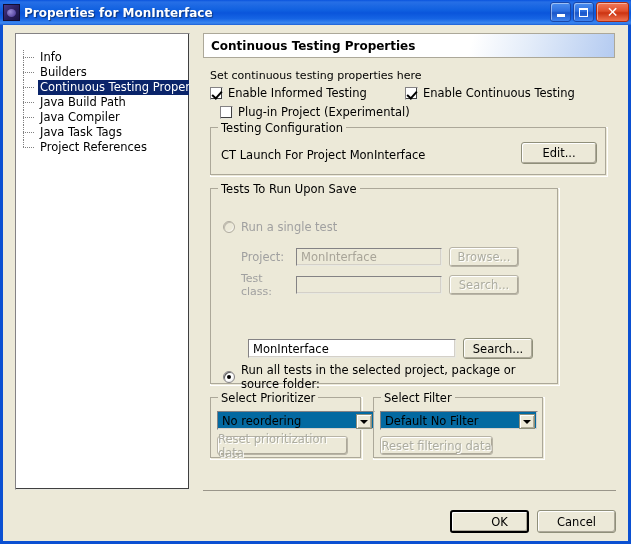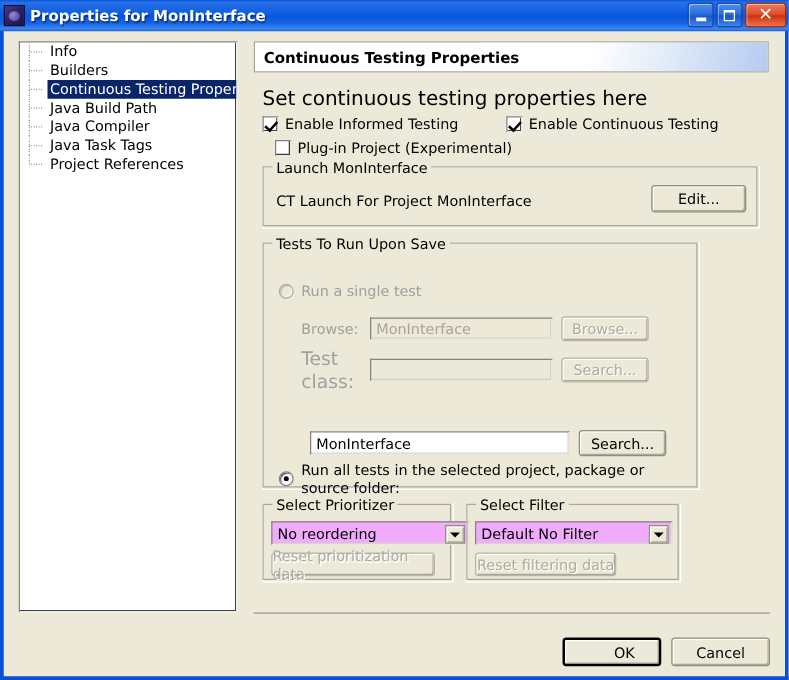--- a/index.html
+++ b/index.html
@@ -66,21 +66,21 @@
 
   
   #tree-panel {
     position: absolute; left: 12px; top: 33px;
     width: 175px; height: 457px;
     background: #ffffff;
     border-top: 1px solid #848284; border-left: 1px solid #848284;
     border-right: 1px solid #e8e8e0; border-bottom: 1px solid #e8e8e0;
     box-shadow: -1px -1px 0 #404040 inset;
     overflow: hidden;
-    padding-top: 0;
+    padding-top: 16px;
   }
   .tree-item {
     position: relative;
     height: 15px; line-height: 15px;
     font-size: 11.5px; color: #000;
     padding-left: 22px;
     white-space: nowrap;
   }
   .tree-item .twig {
     position: absolute; left: 7px; top: 7px; width: 11px; height: 1px;
@@ -112,21 +112,21 @@
   #page-header::after {
     content: ""; position: absolute; right: 0; top: 0; width: 230px; height: 100%;
     background: linear-gradient(105deg, rgba(255,255,255,1) 0%, rgba(255,255,255,1) 38%,
                 rgba(206,222,245,0.55) 62%, rgba(176,200,240,0.95) 100%);
   }
   #page-header-title {
     position: relative; z-index: 2;
     font-size: 12px; font-weight: bold; color: #000; padding-left: 7px;
   }
 
-  .desc-text { font-size: 16px; color: #000; margin: 11px 0 4px 7px; }
+  .desc-text { font-size: 11px; color: #000; margin: 11px 0 4px 7px; }
 
   
   .chk-row { display: flex; align-items: center; font-size: 11.5px; color: #000; }
   .checkbox {
     width: 13px; height: 13px; background: #fff; flex: none;
     border-top: 1px solid #848284; border-left: 1px solid #848284;
     border-right: 1px solid #e8e8e0; border-bottom: 1px solid #e8e8e0;
     box-shadow: -1px -1px 0 #404040 inset;
     position: relative; margin-right: 5px;
   }
@@ -191,21 +191,21 @@
     border-top: 1px solid #848284; border-left: 1px solid #848284;
     border-right: 1px solid #e8e8e0; border-bottom: 1px solid #e8e8e0;
     box-shadow: -1px -1px 0 #d4d0c8 inset;
     display: flex; align-items: center; padding-left: 4px;
     overflow: hidden; white-space: nowrap;
   }
   .field.disabled { background: #ece9d8; color: #a8a498; }
 
   
   .combo {
-    background: #f0abfc; font-size: 11.5px; color: #000;
+    background: #0369a1; font-size: 11.5px; color: #000;
     border-top: 1px solid #848284; border-left: 1px solid #848284;
     border-right: 1px solid #e8e8e0; border-bottom: 1px solid #e8e8e0;
     box-shadow: -1px -1px 0 #d4d0c8 inset;
     display: flex; align-items: center; padding-left: 4px;
     position: relative;
   }
   .combo-arrow {
     position: absolute; right: 2px; top: 2px; width: 16px; height: 15px;
     background: #ece9d8;
     border: 1px solid #8f8f7a;
@@ -305,43 +305,43 @@
       </div>
     </div>
 
     <div class="chk-row" style="margin-left:17px; margin-top:5px;">
       <span class="checkbox"></span>
       <span>Plug-in Project (Experimental)</span>
     </div>
 
     <div class="groupbox" style="margin-left:7px; width:398px;">
       <div class="gb-inner" style="height:48px;">
-        <span class="gb-title">Launch MonInterface</span>
+        <span class="gb-title">Testing Configuration</span>
         <div style="position:absolute; left:10px; top:20px; font-size:11.5px; color:#000;">CT Launch For Project MonInterface</div>
         <div class="btn plain" style="position:absolute; right:8px; top:14px; width:76px; height:22px;">Edit...</div>
       </div>
     </div>
 
     <div class="groupbox" style="margin-left:7px; width:350px; margin-top:11px;">
       <div class="gb-inner" style="height:196px;">
         <span class="gb-title">Tests To Run Upon Save</span>
 
         <div class="chk-row" style="position:absolute; left:12px; top:31px;">
           <span class="radio disabled"></span>
           <span class="disabled-text">Run a single test</span>
         </div>
 
         <div style="position:absolute; left:30px; top:58px; width:310px; display:flex; align-items:center;">
-          <span class="disabled-text" style="font-size:11.5px; width:55px;">Browse:</span>
+          <span class="disabled-text" style="font-size:11.5px; width:55px;">Project:</span>
           <div class="field disabled" style="width:146px; height:18px;">MonInterface</div>
           <div class="btn disabled" style="width:70px; height:20px; margin-left:7px;">Browse...</div>
         </div>
 
         <div style="position:absolute; left:30px; top:83px; width:310px; display:flex; align-items:center;">
-          <span class="disabled-text" style="font-size:15px; width:55px;">Test class:</span>
+          <span class="disabled-text" style="font-size:11px; width:55px;">Test class:</span>
           <div class="field disabled" style="width:146px; height:18px;"></div>
           <div class="btn disabled" style="width:70px; height:20px; margin-left:7px;">Search...</div>
         </div>
 
         <div class="chk-row" style="position:absolute; left:12px; top:126px;margin-top:48px;">
           <span class="radio selected"></span>
           <span>Run all tests in the selected project, package or source folder:</span>
         </div>
 
         <div style="position:absolute; left:37px; top:149px; width:300px; display:flex; align-items:center;">

